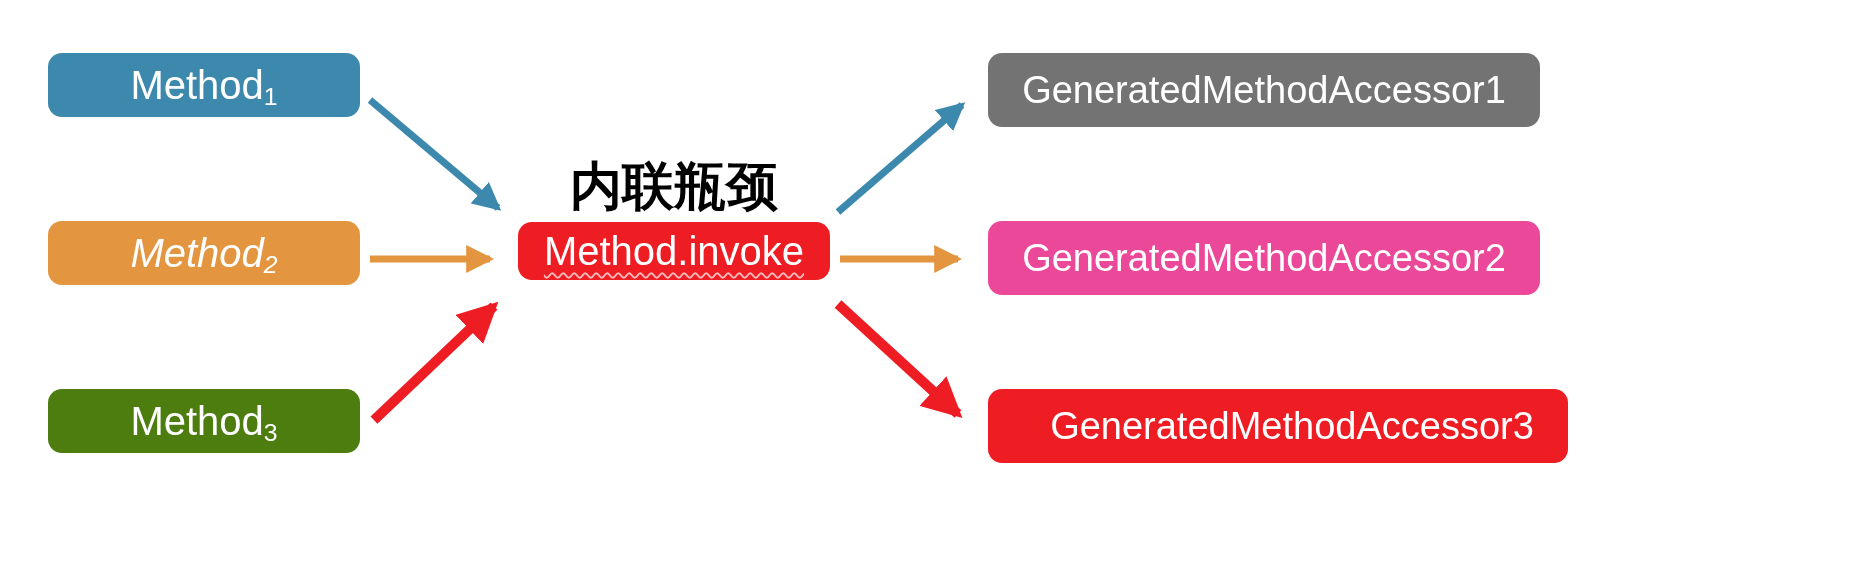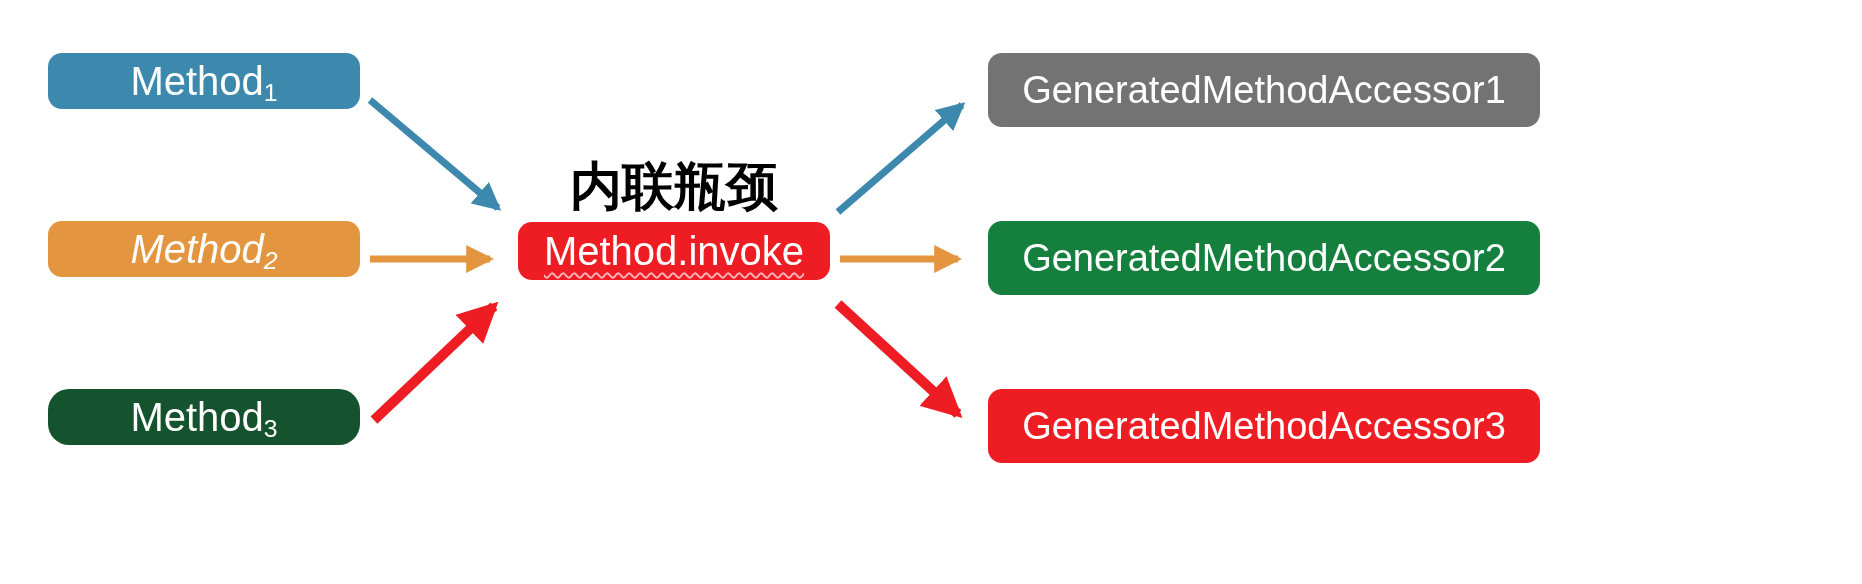--- a/index.html
+++ b/index.html
@@ -27,21 +27,21 @@
     white-space: nowrap;
   }
   .box sub {
     font-size: 0.62em;
     line-height: 0;
     vertical-align: -0.25em;
   }
   .left-box {
     left: 48px;
     width: 312px;
-    height: 56px;
+    height: 64px;
   }
   .left-box.b0 { top: 53px; }
   .left-box.b1 { top: 221px; font-style: italic; }
   .left-box.b2 { top: 389px; }
   .right-box {
     left: 988px;
     width: 552px;
     height: 74px;
     font-size: 38px;
   }
@@ -113,35 +113,35 @@
   </svg>
 
   <div class="box left-box b0" style="background: rgb(61, 137, 174);">
     <span><span>Method</span><sub>1</sub></span>
   </div>
 
   <div class="box left-box b1" style="background: rgb(227, 149, 63);">
     <span><span>Method</span><sub>2</sub></span>
   </div>
 
-  <div class="box left-box b2" style="background: #14532d; border-radius: 21px;">
+  <div class="box left-box b2" style="background: #4d7c0f;">
     <span><span>Method</span><sub>3</sub></span>
   </div>
 
   <div class="center-caption">内联瓶颈</div>
 
   <div class="box center-box" style="background: rgb(238, 28, 35);">
     <span class="squiggle">Method.invoke</span>
   </div>
 
   <div class="box right-box b0" style="background: #737373;">
     <span>GeneratedMethodAccessor1</span>
   </div>
 
-  <div class="box right-box b1" style="background: #15803d;">
+  <div class="box right-box b1" style="background: #ec4899;">
     <span>GeneratedMethodAccessor2</span>
   </div>
 
-  <div class="box right-box b2" style="background: rgb(238, 28, 35);">
+  <div class="box right-box b2" style="background: rgb(238, 28, 35); padding-left: 28px;">
     <span>GeneratedMethodAccessor3</span>
   </div>
 
 </div>
 
 </body></html>

